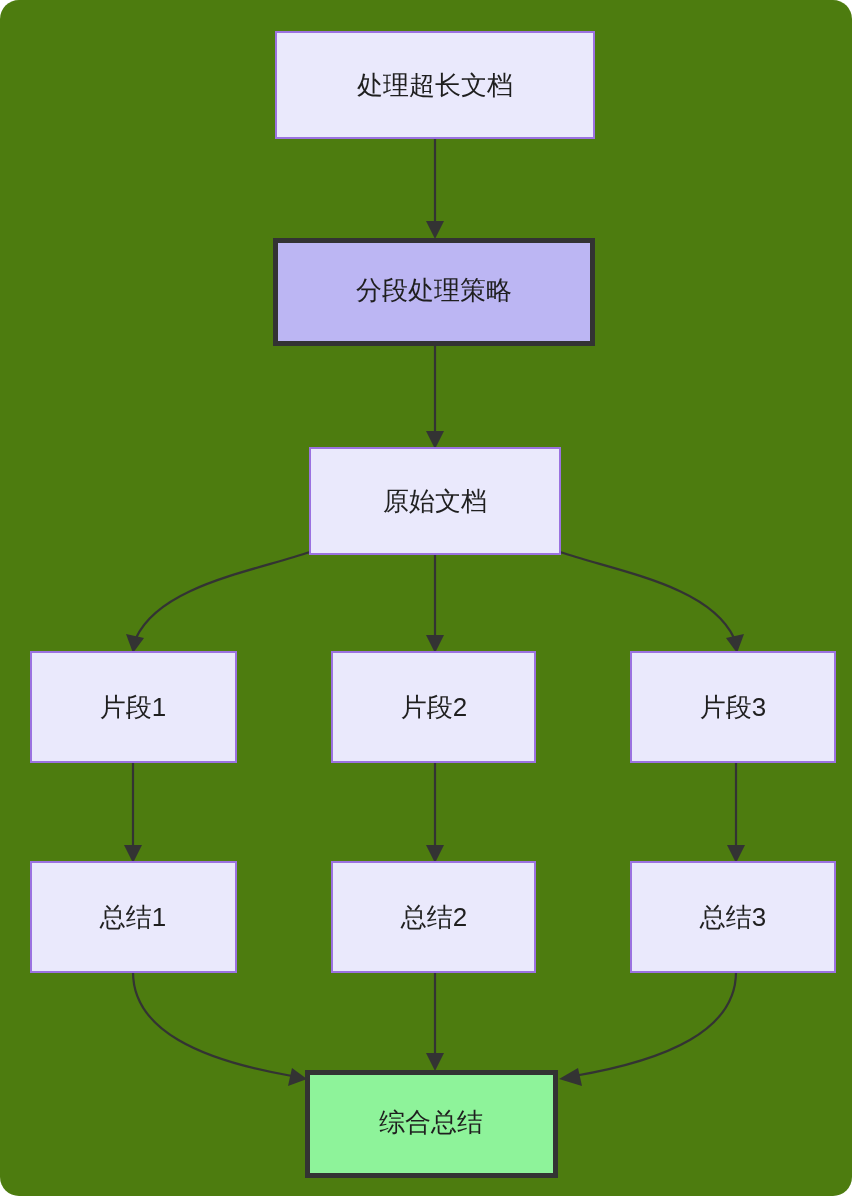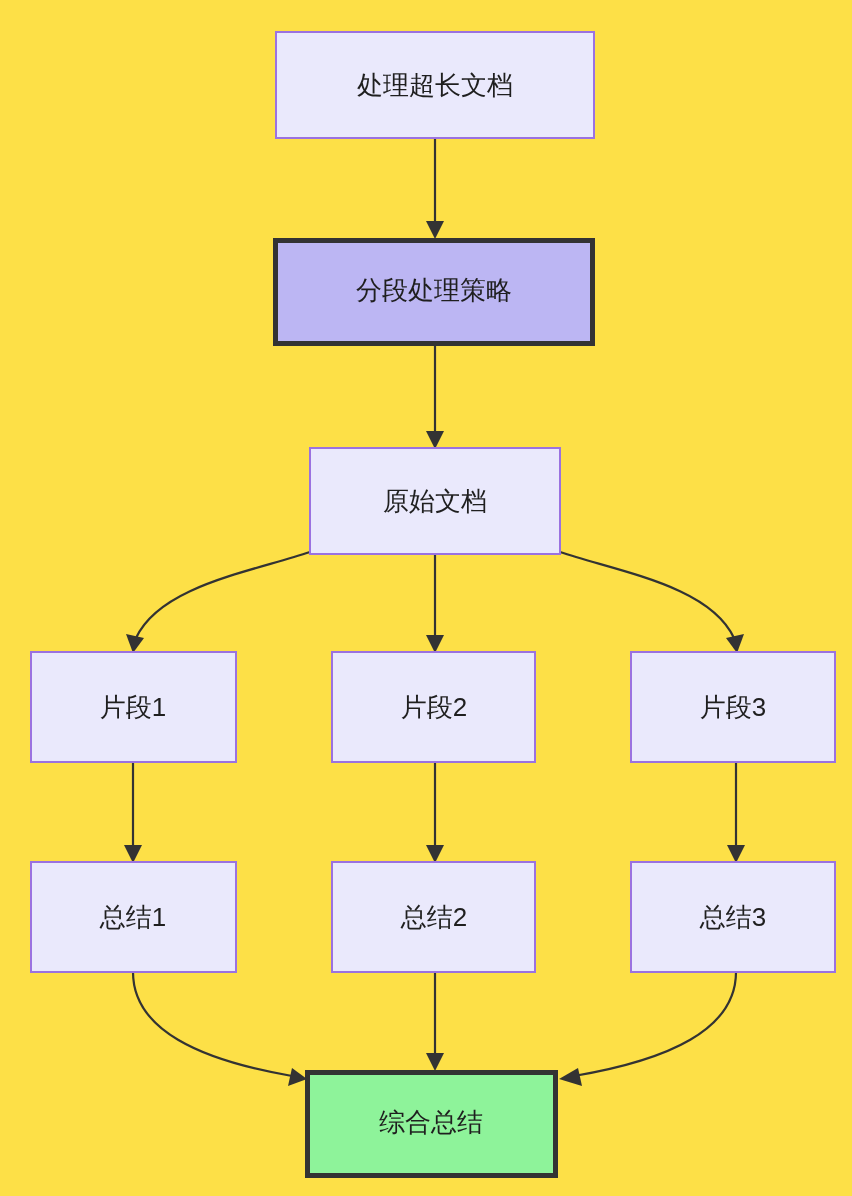--- a/index.html
+++ b/index.html
@@ -10,21 +10,22 @@
   body {
     width: 852px;
     height: 1196px;
     font-family: "Liberation Sans", "DejaVu Sans", sans-serif;
     overflow: hidden;
   }
   #diagram-root {
     position: relative;
     width: 852px;
     height: 1196px;
-    background: #fde047;
+    background: #4d7c0f;
+    border-radius: 19px;
   }
   svg#flowchart {
     display: block;
     width: 852px;
     height: 1196px;
   }
   .node-rect {
     stroke-width: 2;
   }
   .node-rect.normal {

